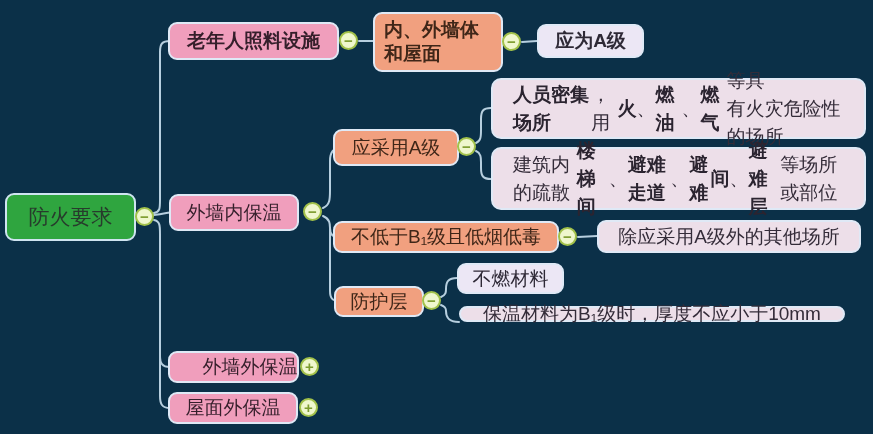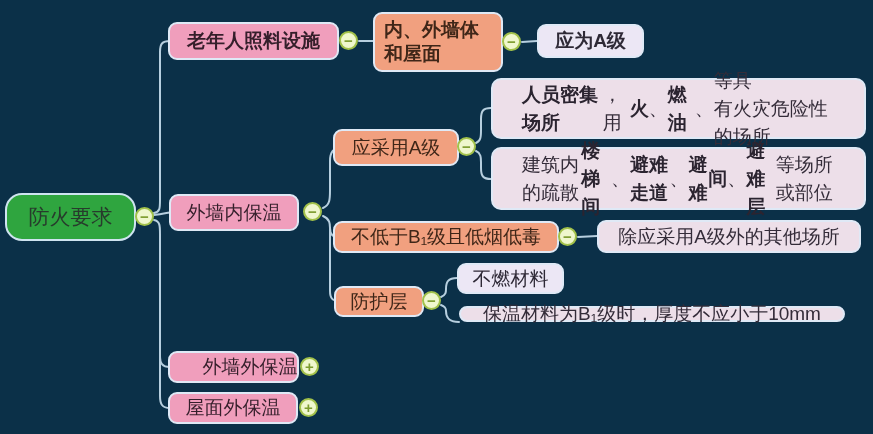--- a/index.html
+++ b/index.html
@@ -17,33 +17,33 @@
     color:#33283a;z-index:2;
   }
   .green{background:#2fa53f;border-color:#cfe4f0;color:#273c2c;font-size:21px;}
   .pink{background:#f09ebc;color:#351f2b;}
   .salmon{background:#f1a07f;color:#3f2618;}
   .lav{background:#ece7f5;color:#2e2936;}
   .lpink{background:#eddfe9;color:#342c39;}
   .bold{font-weight:700;}
   .richbox{
     justify-content:flex-start;text-align:left;
-    white-space:pre-wrap;padding:1px 29px;line-height:28px;border-radius:10px;
+    white-space:pre-wrap;padding:1px 20px;line-height:28px;border-radius:10px;
   }
   .richbox .b{font-weight:700;color:#2b2430;}
   .prewrap{white-space:pre-line;text-align:left;padding:12px 9px;justify-content:flex-start;}
   .toggle{
     position:absolute;width:19px;height:19px;box-sizing:border-box;
     border-radius:50%;background:#eff7cd;border:2px solid #a2c14a;
     color:#7d9c2f;font-size:15px;font-weight:700;line-height:1;
     display:flex;align-items:center;justify-content:center;z-index:3;
     padding-bottom:1px;
   }
   
-  #n-root{left:5px;top:193px;width:131px;height:48px;border-radius:17px;}
+  #n-root{left:5px;top:193px;width:131px;height:48px;}
   #n-elder{left:168px;top:22px;width:171px;height:38px;text-align:center;}
   #n-elder-wall{left:373px;top:12px;width:130px;height:60px;}
   #n-grade-a{left:537px;top:24px;width:107px;height:34px;}
   #n-crowd{left:491px;top:78px;width:375px;height:61px;}
   #n-evac{left:491px;top:147px;width:375px;height:63px;}
   #n-use-a{left:333px;top:129px;width:126px;height:37px;}
   #n-inner{left:169px;top:194px;width:130px;height:37px;}
   #n-b1{left:333px;top:221px;width:226px;height:32px;}
   #n-other{left:597px;top:220px;width:264px;height:33px;}
   #n-nonflam{left:457px;top:263px;width:107px;height:31px;}
@@ -92,21 +92,21 @@
 
 <div class="node green" id="n-root">防火要求</div>
 
 <div class="node pink bold" id="n-elder">老年人照料设施</div>
 <div class="node salmon bold prewrap" id="n-elder-wall">内、外墙体
 和屋面</div>
 <div class="node lav bold" id="n-grade-a">应为A级</div>
 
 <div class="node pink" id="n-inner">外墙内保温</div>
 <div class="node salmon" id="n-use-a">应采用A级</div>
-<div class="node lpink richbox" id="n-crowd"><span class="b">人员密集场所</span><span>，用</span><span class="b">火</span><span>、</span><span class="b">燃油</span><span>、</span><span>等具
+<div class="node lpink richbox" id="n-crowd"><span class="b">人员密集场所</span><span>，用</span><span class="b">火</span><span>、</span><span class="b">燃油</span><span>、</span><span class="b">燃气</span><span>等具
 有火灾危险性的场所</span></div>
 <div class="node lpink richbox" id="n-evac"><span>建筑内的疏散</span><span class="b">楼梯间</span><span>、</span><span class="b">避难走道</span><span>、</span><span class="b">避难</span><span>
 </span><span class="b">间</span><span>、</span><span class="b">避难层</span><span>等场所或部位</span></div>
 
 <div class="node salmon" id="n-b1">不低于B₁级且低烟低毒</div>
 <div class="node lpink" id="n-other">除应采用A级外的其他场所</div>
 
 <div class="node salmon" id="n-shield">防护层</div>
 <div class="node lav" id="n-nonflam">不燃材料</div>
 <div class="node lpink" id="n-thick">保温材料为B₁级时，厚度不应小于10mm</div>

